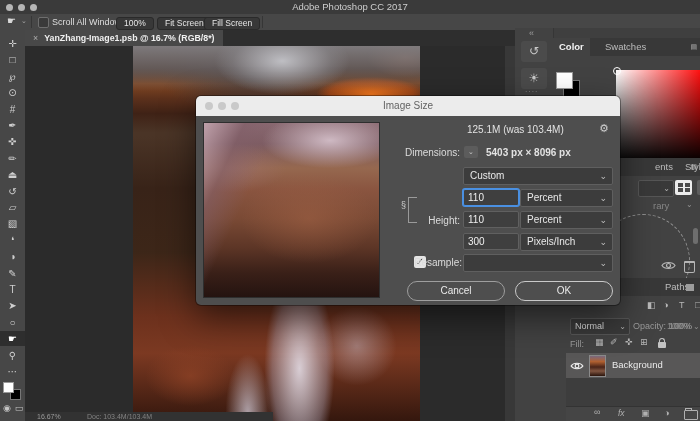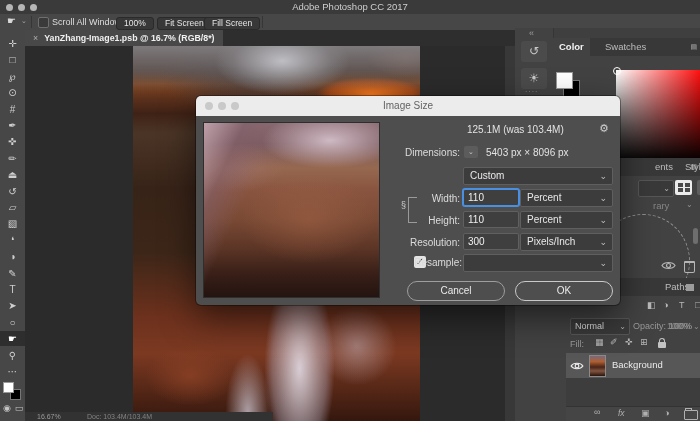--- a/index.html
+++ b/index.html
@@ -280,45 +280,43 @@
       <div class="t">Image Size</div>
     </div>
 
     <div class="preview"></div>
 
     <div class="dvalue" style="left:271px;top:28px;">125.1M (was 103.4M)</div>
     <div class="abs" style="left:403px;top:26px;font-size:11px;color:#cfcfcf;">⚙</div>
 
     <div class="dlabel" style="left:134px;top:51px;">Dimensions:</div>
     <div class="dimbadge">⌄</div>
-    <div class="dvalue" style="left:290px;top:51px;">5403 px × 8096 px</div>
+    <div class="dvalue" style="left:290px;top:51px;font-weight:bold;">5403 px × 8096 px</div>
 
     <div class="dselect" style="left:267px;top:71px;width:142px;">
       <span>Custom</span>
       <b>⌄</b>
     </div>
 
     <div class="chainbr"></div>
     <div class="chain">§</div>
 
-    <div class="dlabel" style="left:134px;top:97px;">Width:</div>
     <div class="dinput focus" style="left:267px;top:93px;">110</div>
     <div class="dselect" style="left:324px;top:93px;width:85px;">
       <span>Percent</span>
       <b>⌄</b>
     </div>
 
     <div class="dlabel" style="left:134px;top:119px;">Height:</div>
     <div class="dinput" style="left:267px;top:115px;">110</div>
     <div class="dselect" style="left:324px;top:115px;width:85px;">
       <span>Percent</span>
       <b>⌄</b>
     </div>
 
-    <div class="dlabel" style="left:134px;top:141px;">Resolution:</div>
     <div class="dinput" style="left:267px;top:137px;">300</div>
     <div class="dselect" style="left:324px;top:137px;width:85px;">
       <span>Pixels/Inch</span>
       <b>⌄</b>
     </div>
 
     <div class="dchk">✓</div>
     <div class="dlabel" style="left:136px;top:161px;width:130px;">Resample:</div>
     <div class="dselect" style="left:267px;top:158px;width:142px;">
       <b>⌄</b>

